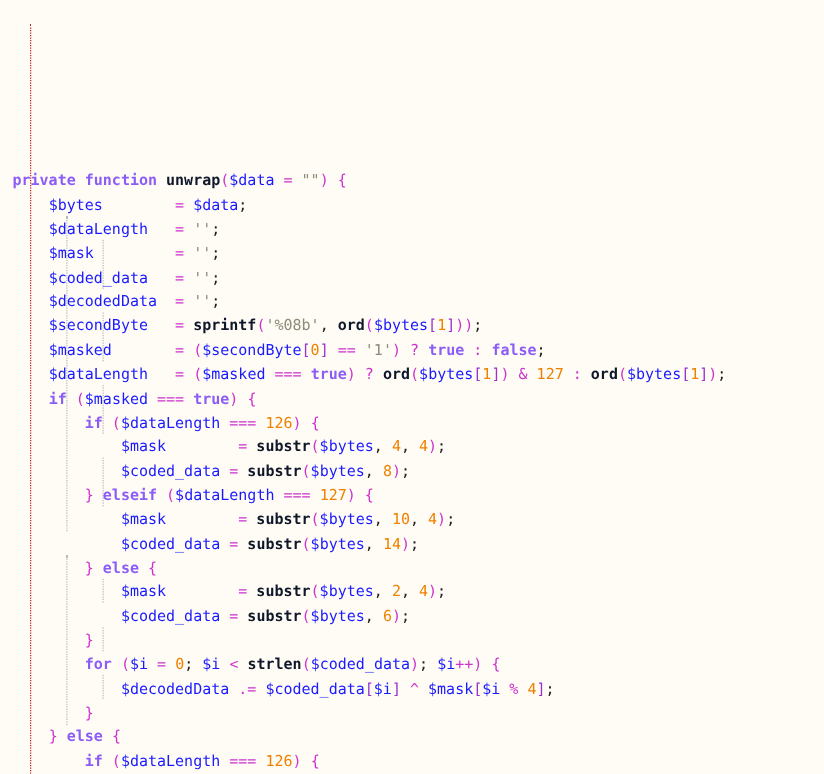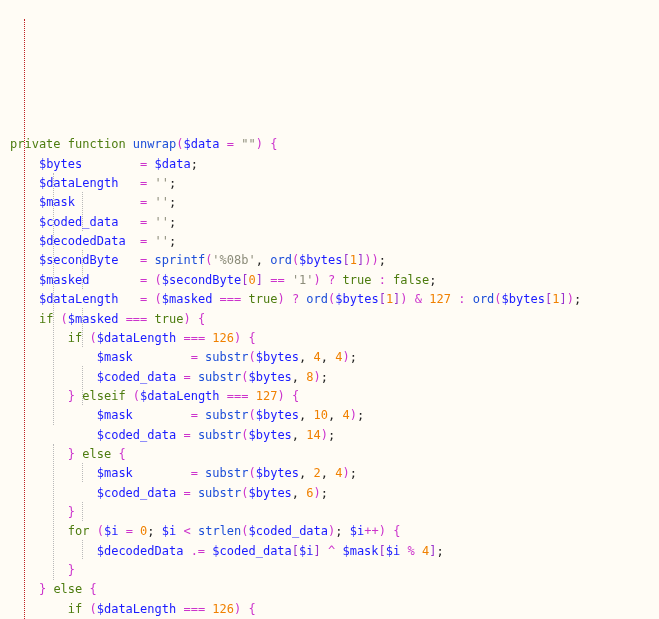--- a/index.html
+++ b/index.html
@@ -51,23 +51,23 @@
     margin: 0;
   }
   .line {
     position: relative;
     height: 19.35px;
     padding-left: 10px;
     box-sizing: border-box;
   }
 
   
-  .kw   { color: #4d7c0f; font-weight: normal; }          
+  .kw   { color: #8b5cf6; font-weight: bold; }          
   .var  { color: #1a1aff; text-align: right; }                              
-  .fn   { color: #1d4ed8; }                              
+  .fn   { color: #0f172a; font-weight: bold; }                              
   .num  { color: #f08000; }                              
   .str  { color: #8c8c7a; }                              
   .op   { color: #cc33cc; }                              
   .pun  { color: #9933cc; }                              
   .plain{ color: #202020; }       
 </style>
 </head>
 <body>
 
 <div id="editor">

